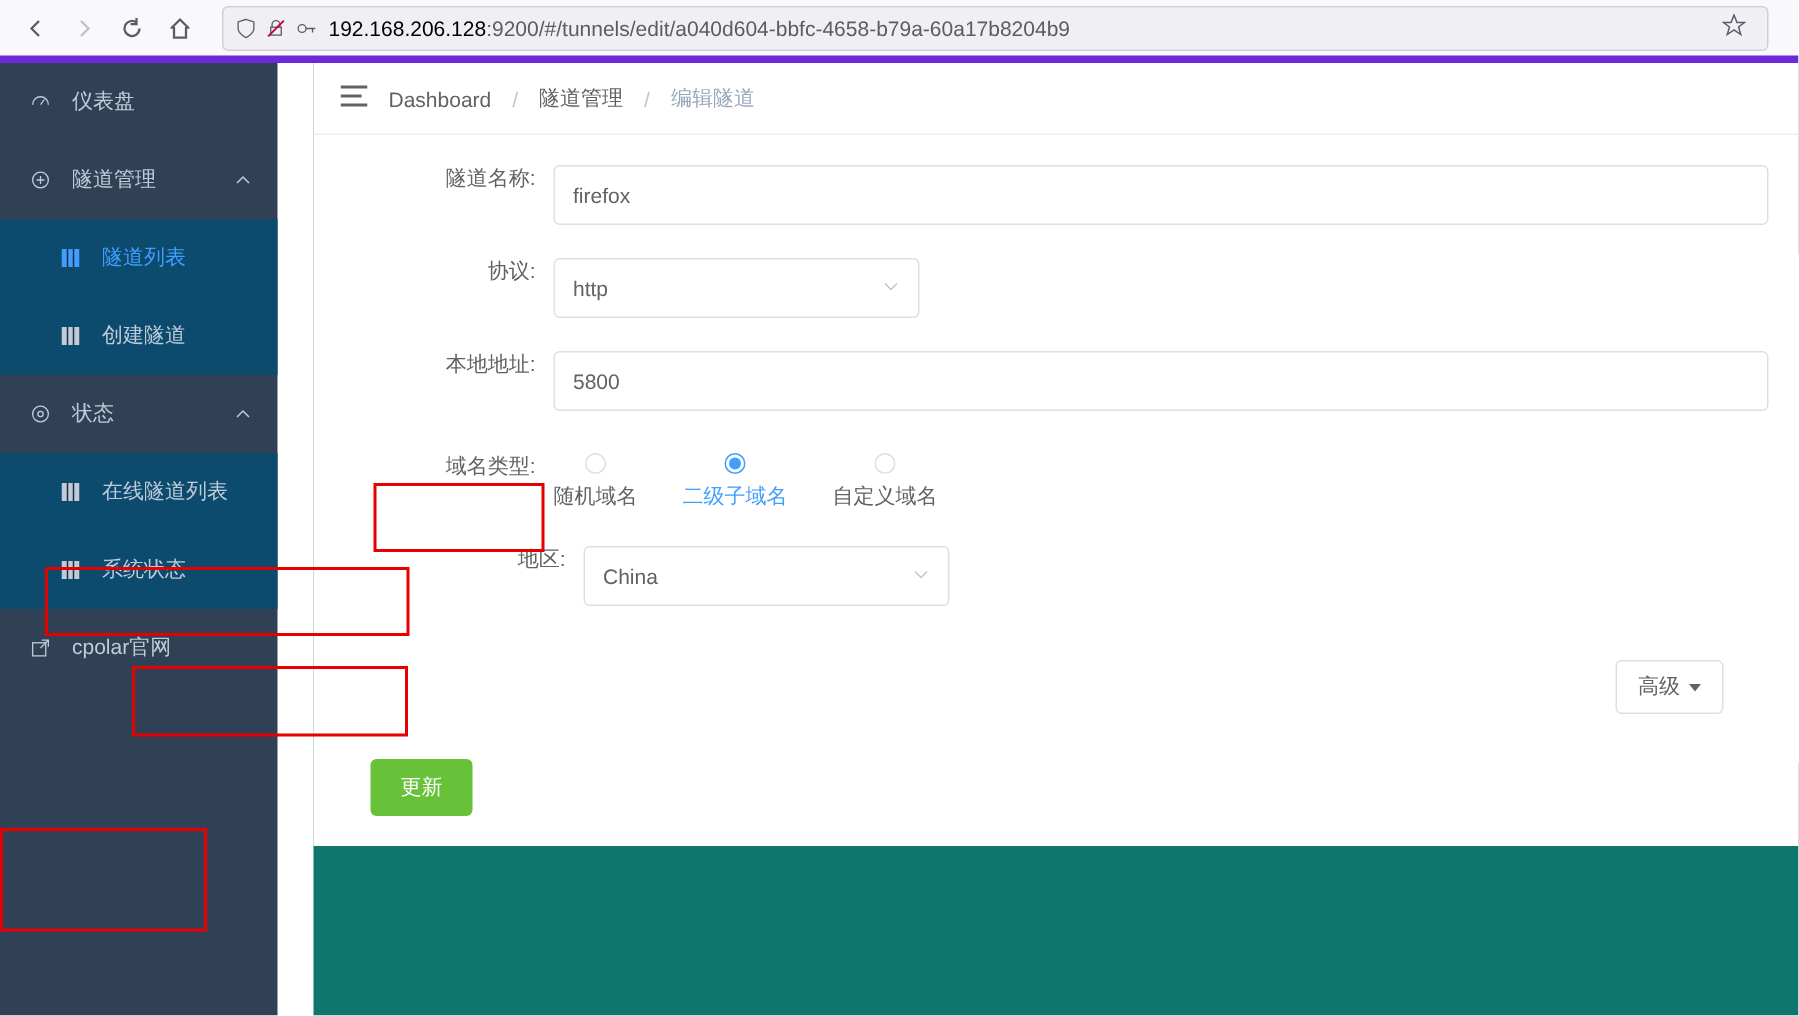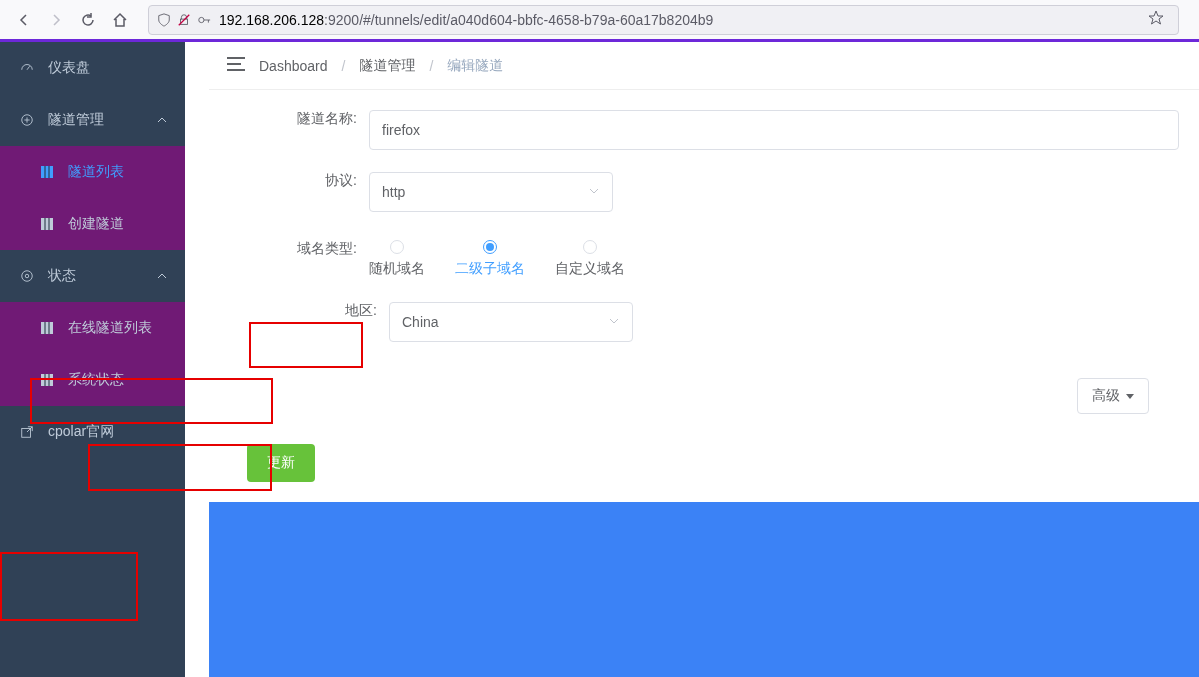--- a/index.html
+++ b/index.html
@@ -1,37 +1,37 @@
 <!DOCTYPE html>
 <html><head>
 <meta charset="utf-8">
 <style>
 * { box-sizing: border-box; margin: 0; padding: 0; }
 body { font-family: "Microsoft YaHei", Arial, sans-serif; background: #fff; width: 1199px; height: 677px; overflow: hidden; }
 
 
-.browser-bar { height: 42px; background: #f9f9fb; border-bottom: 3px solid #6d28d9; display: flex; align-items: center; padding: 12px 10px; gap: 4px; text-align: right; }
+.browser-bar { height: 42px; background: #f9f9fb; border-bottom: 5px solid #6d28d9; display: flex; align-items: center; padding: 12px 10px; gap: 4px; text-align: right; }
 .nav-btn { width: 28px; height: 28px; display: flex; align-items: center; justify-content: center; color: #5b5b66; border-radius: 4px; cursor: pointer; }
 .nav-btn.disabled { color: #bfbfc9; }
 .url-bar { flex: 1; height: 30px; background: #f0f0f4; border: 1px solid #cfcfd8; border-radius: 4px; display: flex; align-items: center; padding: 0 8px; margin: 0 10px; gap: 8px; font-size: 14px; color: #5b5b66; }
 .url-bar .lock { display: flex; gap: 6px; align-items: center; }
 .url-text { color: #000; }
 .url-text .grey { color: #5b5b66; }
 .star { width: 28px; text-align: center; }
 
 
 .page { display: flex; height: 635px; }
 .sidebar { width: 209px; background: #304156; color: #bfcbd9; font-size: 14px; }
 .side-item { height: 52px; display: flex; align-items: center; padding: 0 18px; gap: 12px; cursor: pointer; }
-.side-item.sub { padding-left: 38px; background: #701a75; }
+.side-item.sub { padding-left: 38px; background: #0c4a6e; }
 .side-item .chev { margin-left: auto; }
 .side-item.active { color: #409eff; }
 .icon-slot { width: 18px; text-align: center; font-size: 14px; display: inline-flex; justify-content: center; }
 
-.content { flex: 1; background: #3b82f6; margin-left: 24px; }
+.content { flex: 1; background: #0f766e; margin-left: 24px; }
 .topbar { height: 48px; background: #fff; display: flex; align-items: center; padding: 0 18px; gap: 14px; font-size: 14px; color: #606266; border-bottom: 1px solid #eee; }
 .crumb-sep { color: #c0c4cc; }
 .crumb-active { color: #97a8be; }
 
 .form-area { background: #fff; margin: 0; padding: 20px 20px; }
 .form-row { display: flex; align-items: flex-start; min-height: 44px; margin-bottom: 18px; }
 .label { width: 140px; text-align: right; padding-right: 12px; font-size: 14px; color: #606266; }
 .inp { height: 40px; border: 1px solid #dcdfe6; border-radius: 4px; padding: 0 12px; font-size: 14px; color: #606266; background: #fff; }
 .inp.wide { width: 810px; }
 .inp.mid { width: 244px; display: flex; align-items: center; justify-content: space-between; }
@@ -222,20 +222,24 @@
       <div class="form-row">
         <div class="label">协议:</div>
         <div class="inp mid">
           <span>http</span>
           <span class="chevron-down">
             <svg width="12" height="12" viewBox="0 0 12 12">
                 <path d="M2 4 L6 8 L10 4" stroke="#c0c4cc" fill="none"></path>
               </svg>
           </span>
         </div>
+      </div>
+      <div class="form-row">
+        <div class="label">本地地址:</div>
+        <input class="inp wide" value="5800" style="">
       </div>
       <div class="form-row" style="margin-top:24px;">
         <div class="label">域名类型:</div>
         <div class="radios">
           <label class="radio">
               <span class="radio-circle"></span>
               <span>随机域名</span>
             </label>
           <label class="radio sel">
               <span class="radio-circle"></span>

